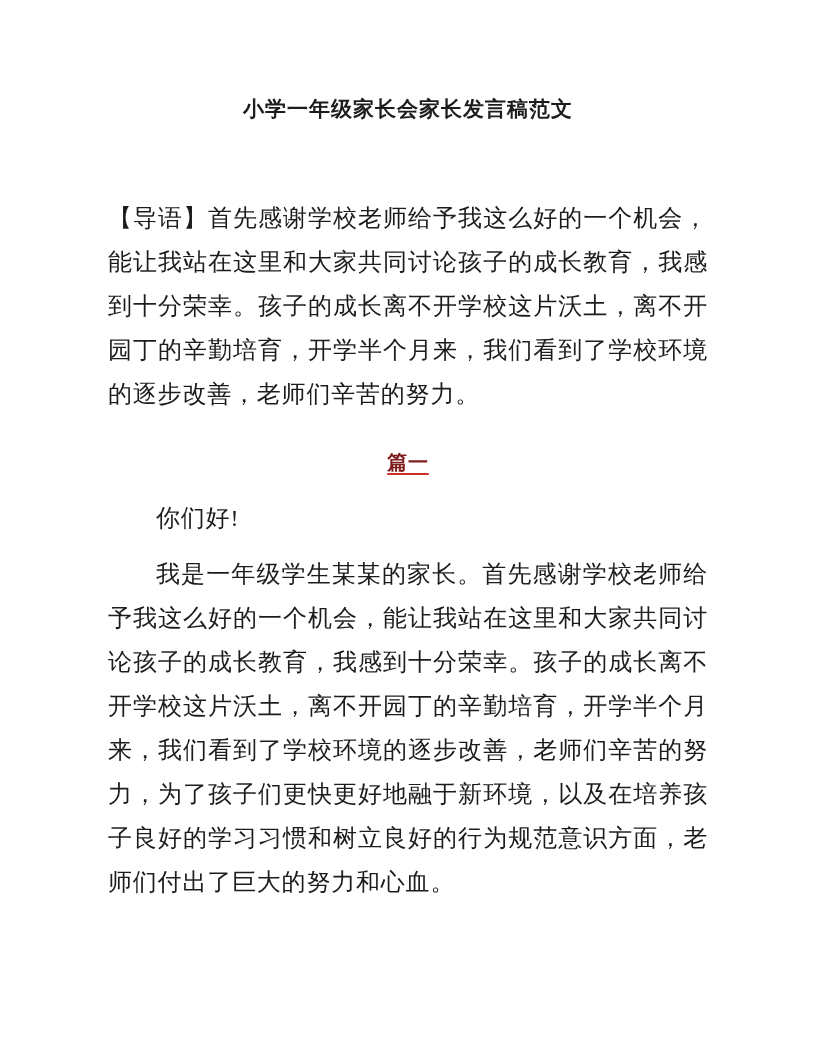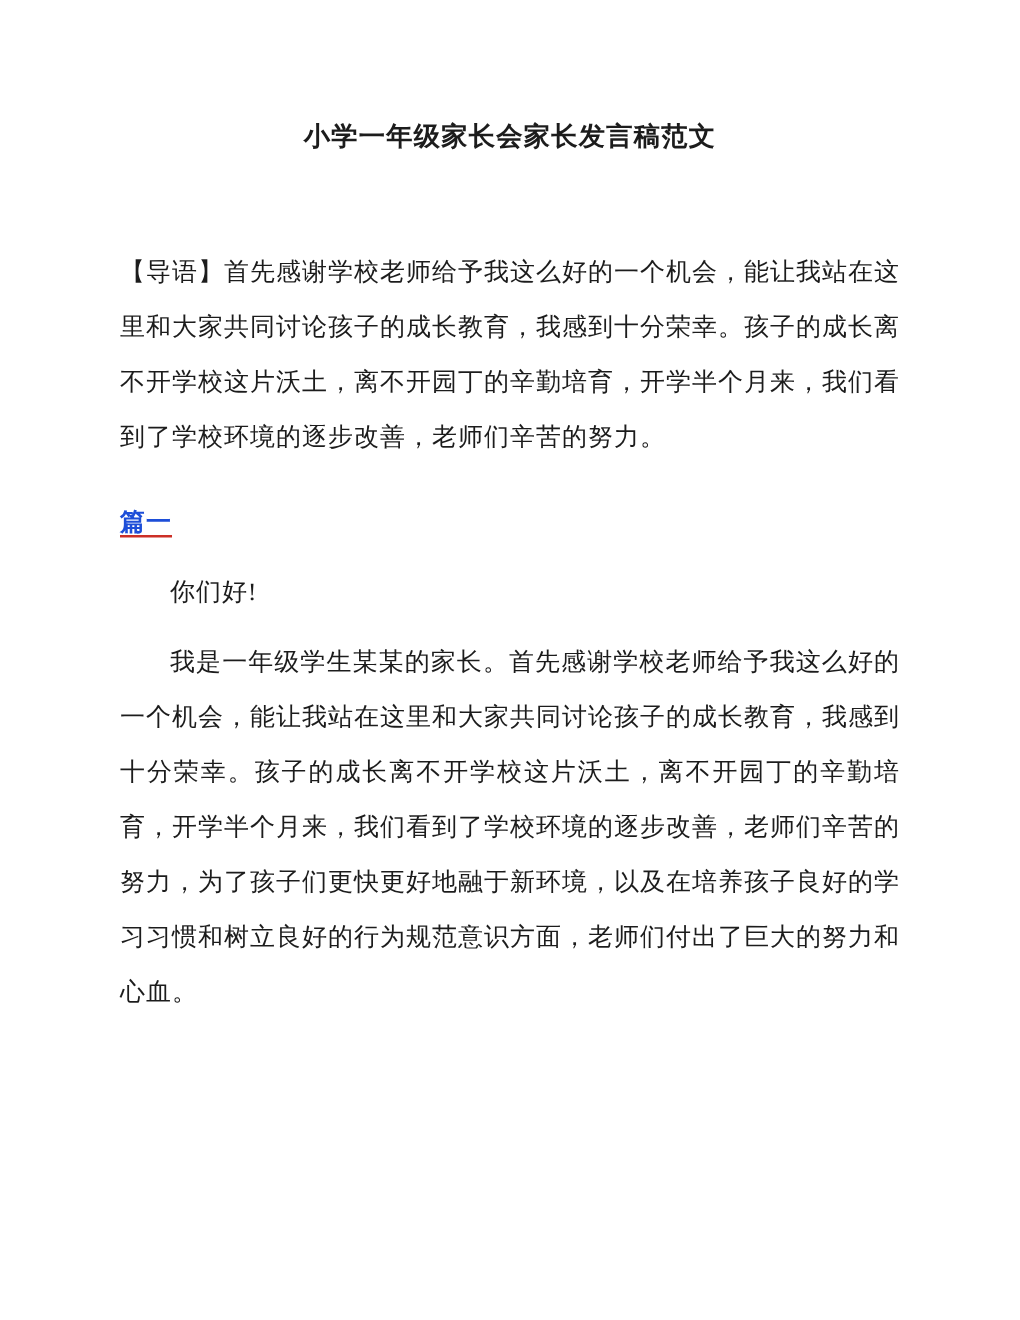--- a/index.html
+++ b/index.html
@@ -21,22 +21,22 @@
   }
   .doc-title {
     margin: 0;
     font-size: 21px;
     line-height: 30px;
     font-weight: bold;
     text-align: center;
     letter-spacing: 1px;
   }
   .para {
-    margin: 0;
-    font-size: 20px;
+    margin: 12px;
+    font-size: 24px;
     line-height: 44px;
     letter-spacing: 0.8px;
     text-align: justify;
     word-break: break-all;
   }
   .intro {
     margin-top: 72px;
   }
   .section-heading {
     margin: 24px 0 0 0;
@@ -53,21 +53,21 @@
 </style>
 </head>
 <body>
 
 <div class="page" style="color: rgb(28, 28, 28); background: rgb(255, 255, 255);">
 
   <h1 class="doc-title">小学一年级家长会家长发言稿范文</h1>
 
   <p class="para intro">【导语】首先感谢学校老师给予我这么好的一个机会，能让我站在这里和大家共同讨论孩子的成长教育，我感到十分荣幸。孩子的成长离不开学校这片沃土，离不开园丁的辛勤培育，开学半个月来，我们看到了学校环境的逐步改善，老师们辛苦的努力。</p>
 
-  <h2 class="section-heading" style="color: #1d4ed8; text-decoration-color: rgb(204, 47, 38);">篇一</h2>
+  <h2 class="section-heading" style="color: #7f1d1d; text-decoration-color: rgb(204, 47, 38); text-align: center;">篇一</h2>
 
 
   <p class="para greeting">你们好!</p>
 
   <p class="para body-para">我是一年级学生某某的家长。首先感谢学校老师给予我这么好的一个机会，能让我站在这里和大家共同讨论孩子的成长教育，我感到十分荣幸。孩子的成长离不开学校这片沃土，离不开园丁的辛勤培育，开学半个月来，我们看到了学校环境的逐步改善，老师们辛苦的努力，为了孩子们更快更好地融于新环境，以及在培养孩子良好的学习习惯和树立良好的行为规范意识方面，老师们付出了巨大的努力和心血。</p>
 
 
 </div>
 
 </body></html>

